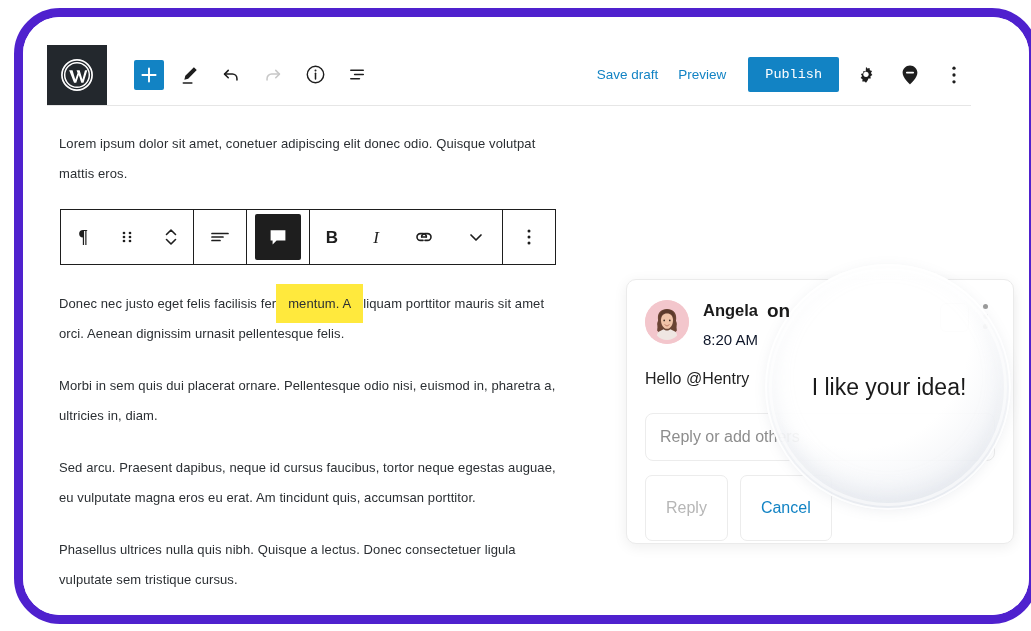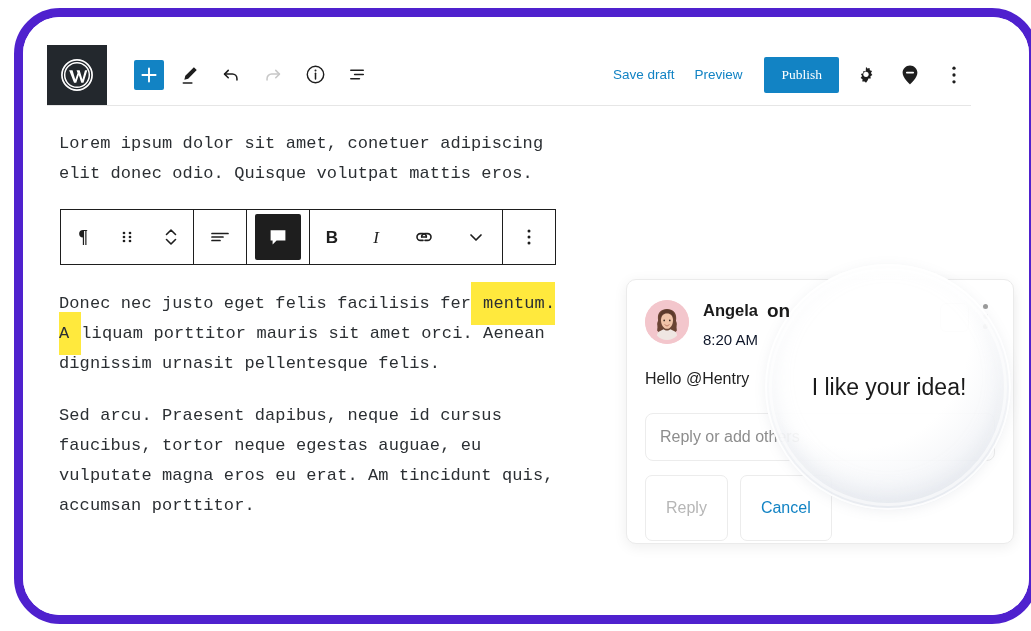--- a/index.html
+++ b/index.html
@@ -51,40 +51,39 @@
   .tb-btn.add{background:#1283c4;color:#fff;border-radius:2px;width:30px;height:30px;}
   .tb-btn.disabled{color:#c8c8c8;}
   .bar-right{margin-left:auto;display:flex;align-items:center;gap:0;}
   .link-btn{
     background:none;border:none;color:#1283c4;font-size:13.5px;cursor:pointer;
     font-family:"Liberation Sans",sans-serif;padding:6px 10px;white-space:nowrap;
   }
   .publish-btn{
     background:#1283c4;color:#fff;border:none;border-radius:2px;
     font-size:13.5px;padding:10px 17px;margin-left:12px;cursor:pointer;
-    font-family:Liberation Serif, serif;
+    font-family:Liberation Mono, monospace;
   }
   .icon-btn{
     width:34px;height:34px;display:flex;align-items:center;justify-content:center;
     background:none;border:none;cursor:pointer;color:#1e1e1e;margin-left:10px;
   }
 
   
   #doc{
     position:absolute;
     left:36px; top:112px;
     width:500px;
   }
   .para{
-    font-size:17px;
+    font-size:13px;
     line-height:30px;
     color:#2b2f33;
     margin:0 0 22px 0;
     letter-spacing:.1px;
-    font-family:Liberation Mono, monospace;
   }
   .para.tight{margin-bottom:0;}
   mark.hl{background:#ffe93d;color:#2b2f33;padding:12px;}
 
   
   #block-toolbar{
     position:absolute;
     left:37px; top:192px;
     height:56px;
     display:flex; align-items:stretch;
@@ -289,21 +288,23 @@
     </div>
 
     <div id="doc">
 
       <p class="para">Lorem ipsum dolor sit amet, conetuer adipiscing elit donec odio. Quisque volutpat mattis eros.</p>
 
       <div style="height:78px"></div>
 
       <p class="para"><span>Donec nec justo eget felis facilisis fer</span><mark class="hl">mentum. A</mark><span>liquam porttitor mauris sit amet orci. Aenean dignissim urnasit pellentesque felis.</span></p>
 
+      <p class="para">Morbi in sem quis dui placerat ornare. Pellentesque odio nisi, euismod in, pharetra a, ultricies in, diam.</p>
       <p class="para">Sed arcu. Praesent dapibus, neque id cursus faucibus, tortor neque egestas auguae, eu vulputate magna eros eu erat. Am tincidunt quis, accumsan porttitor.</p>
+      <p class="para tight">Phasellus ultrices nulla quis nibh. Quisque a lectus. Donec consectetuer ligula vulputate sem tristique cursus.</p>
     </div>
 
     <div id="block-toolbar">
 
       <div class="bt-group">
         <button class="bt">
           <svg width="20" height="20" viewBox="0 0 20 20" aria-hidden="true">
             <text x="10" y="16" text-anchor="middle" font-size="18" font-family="Liberation Serif, serif" font-weight="bold" fill="#1e1e1e">¶</text>
           </svg>
         </button>

